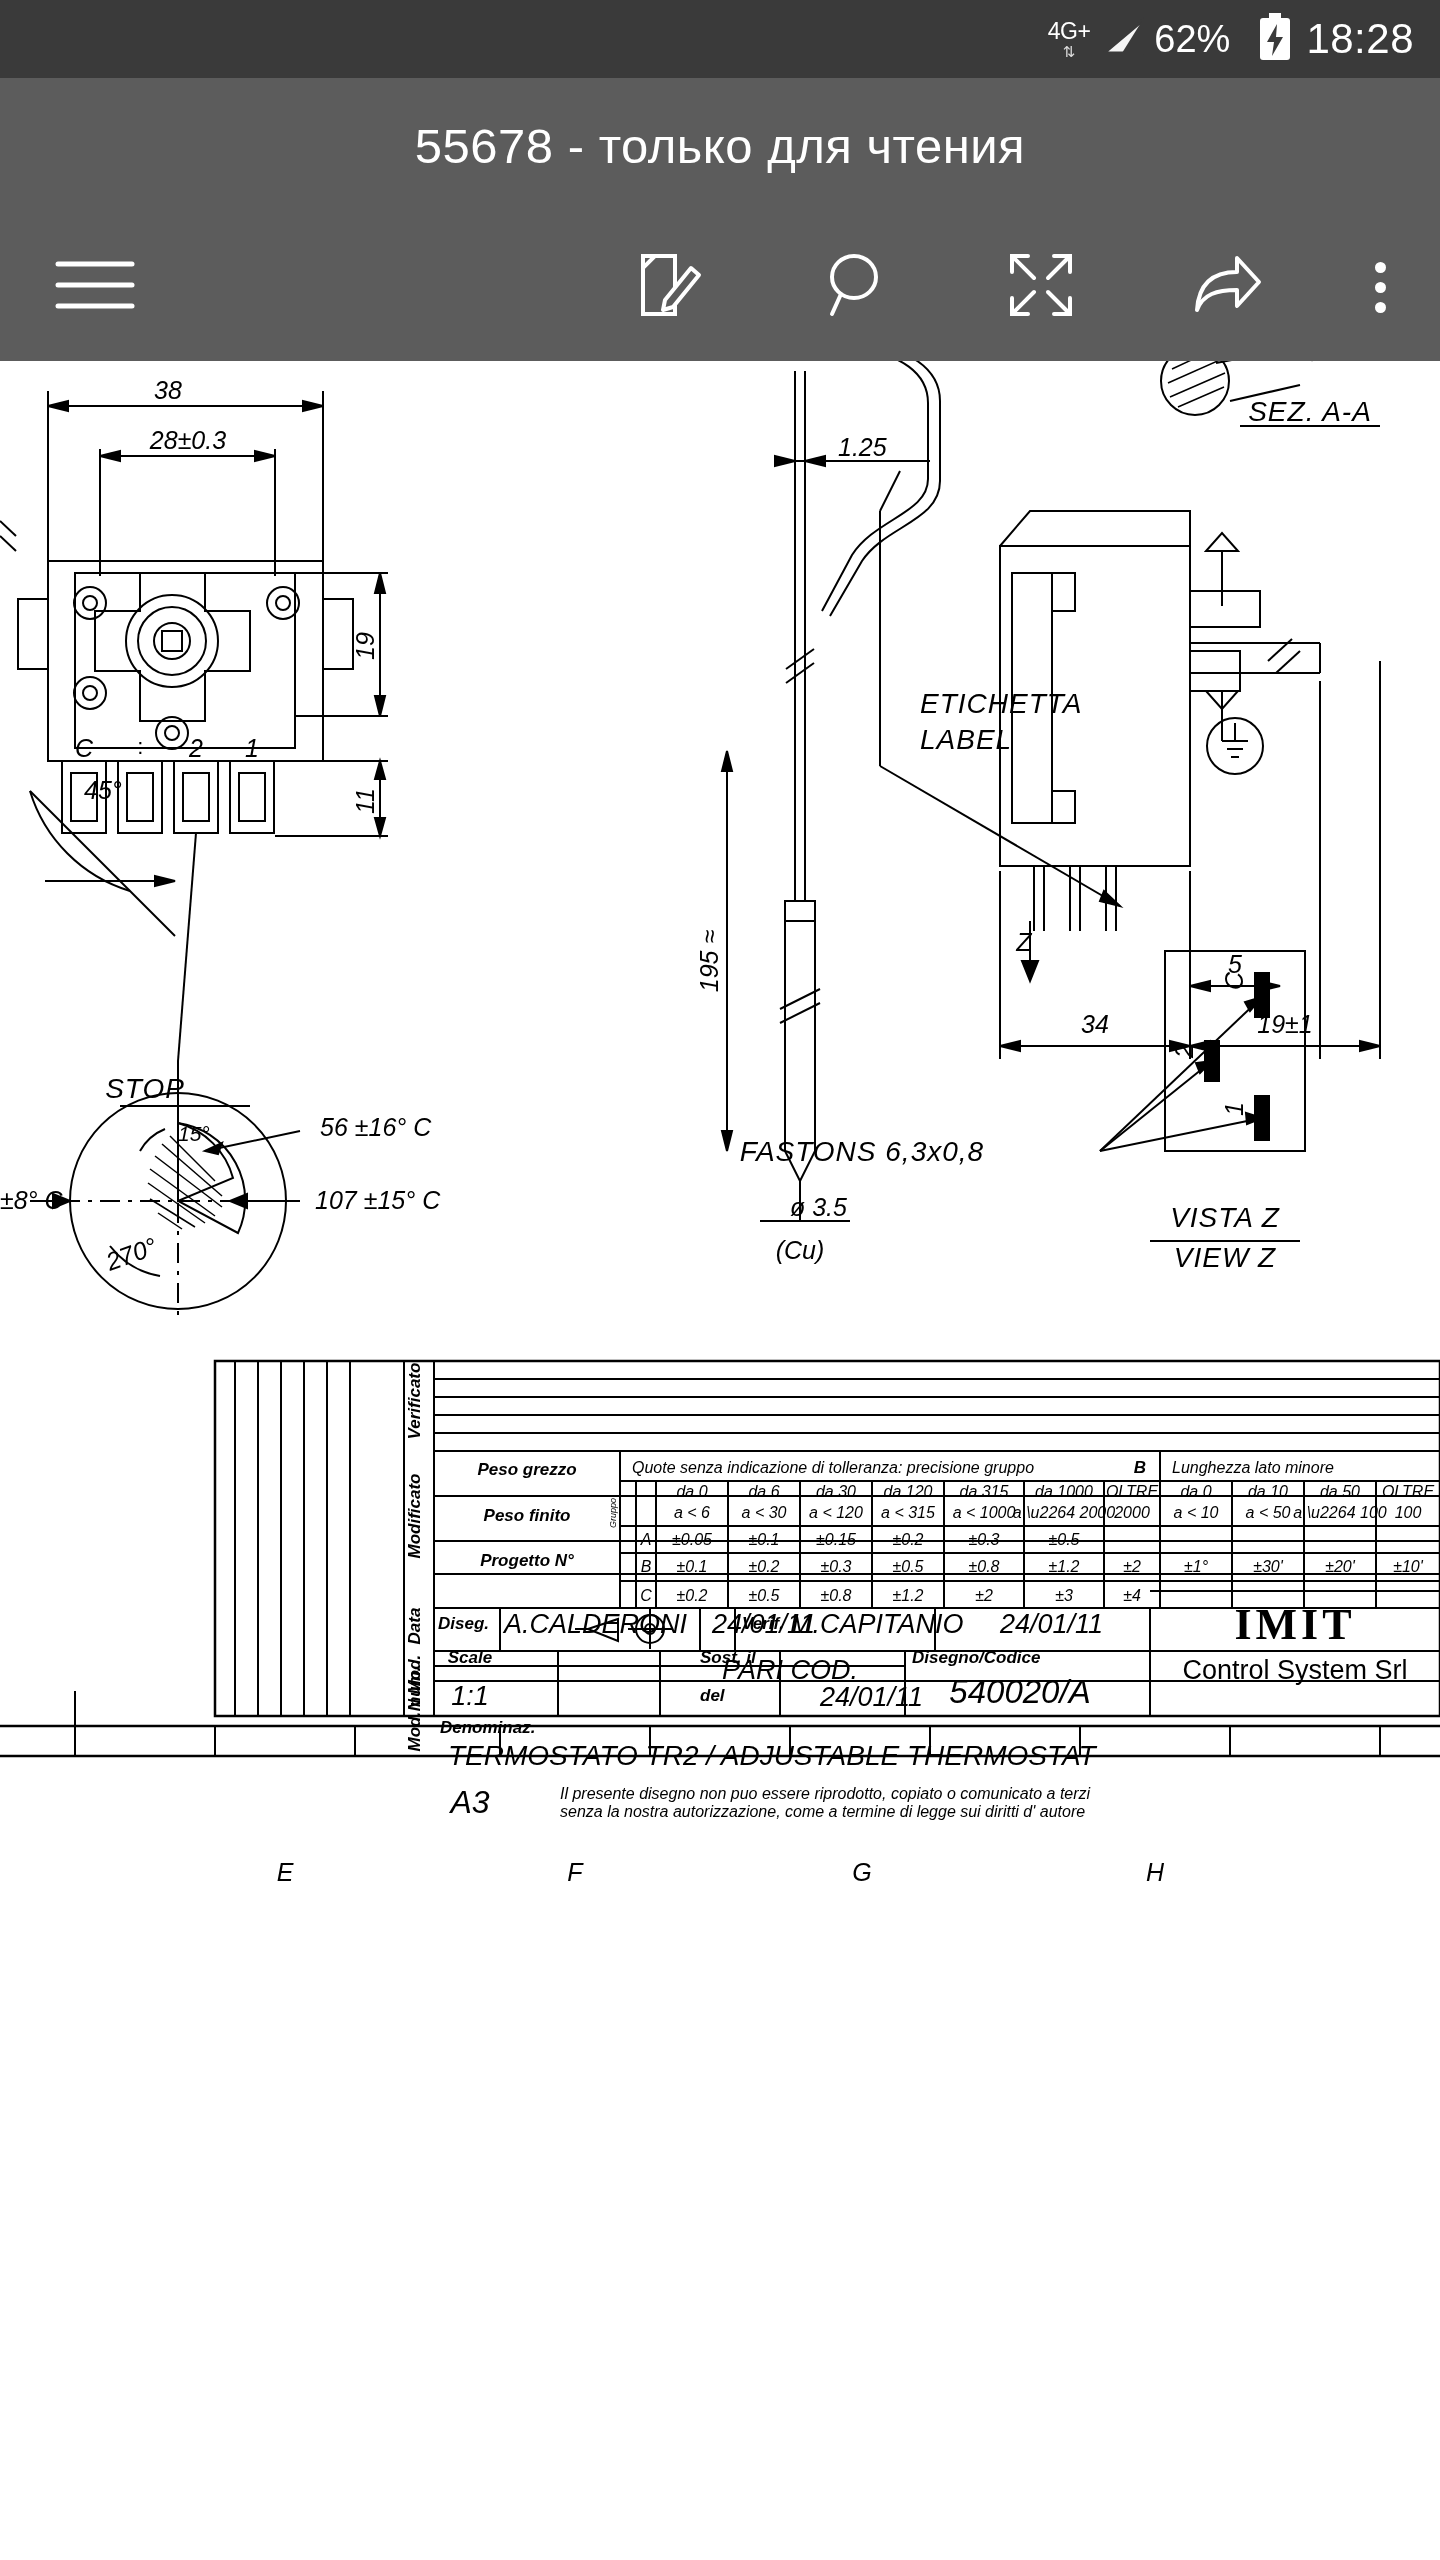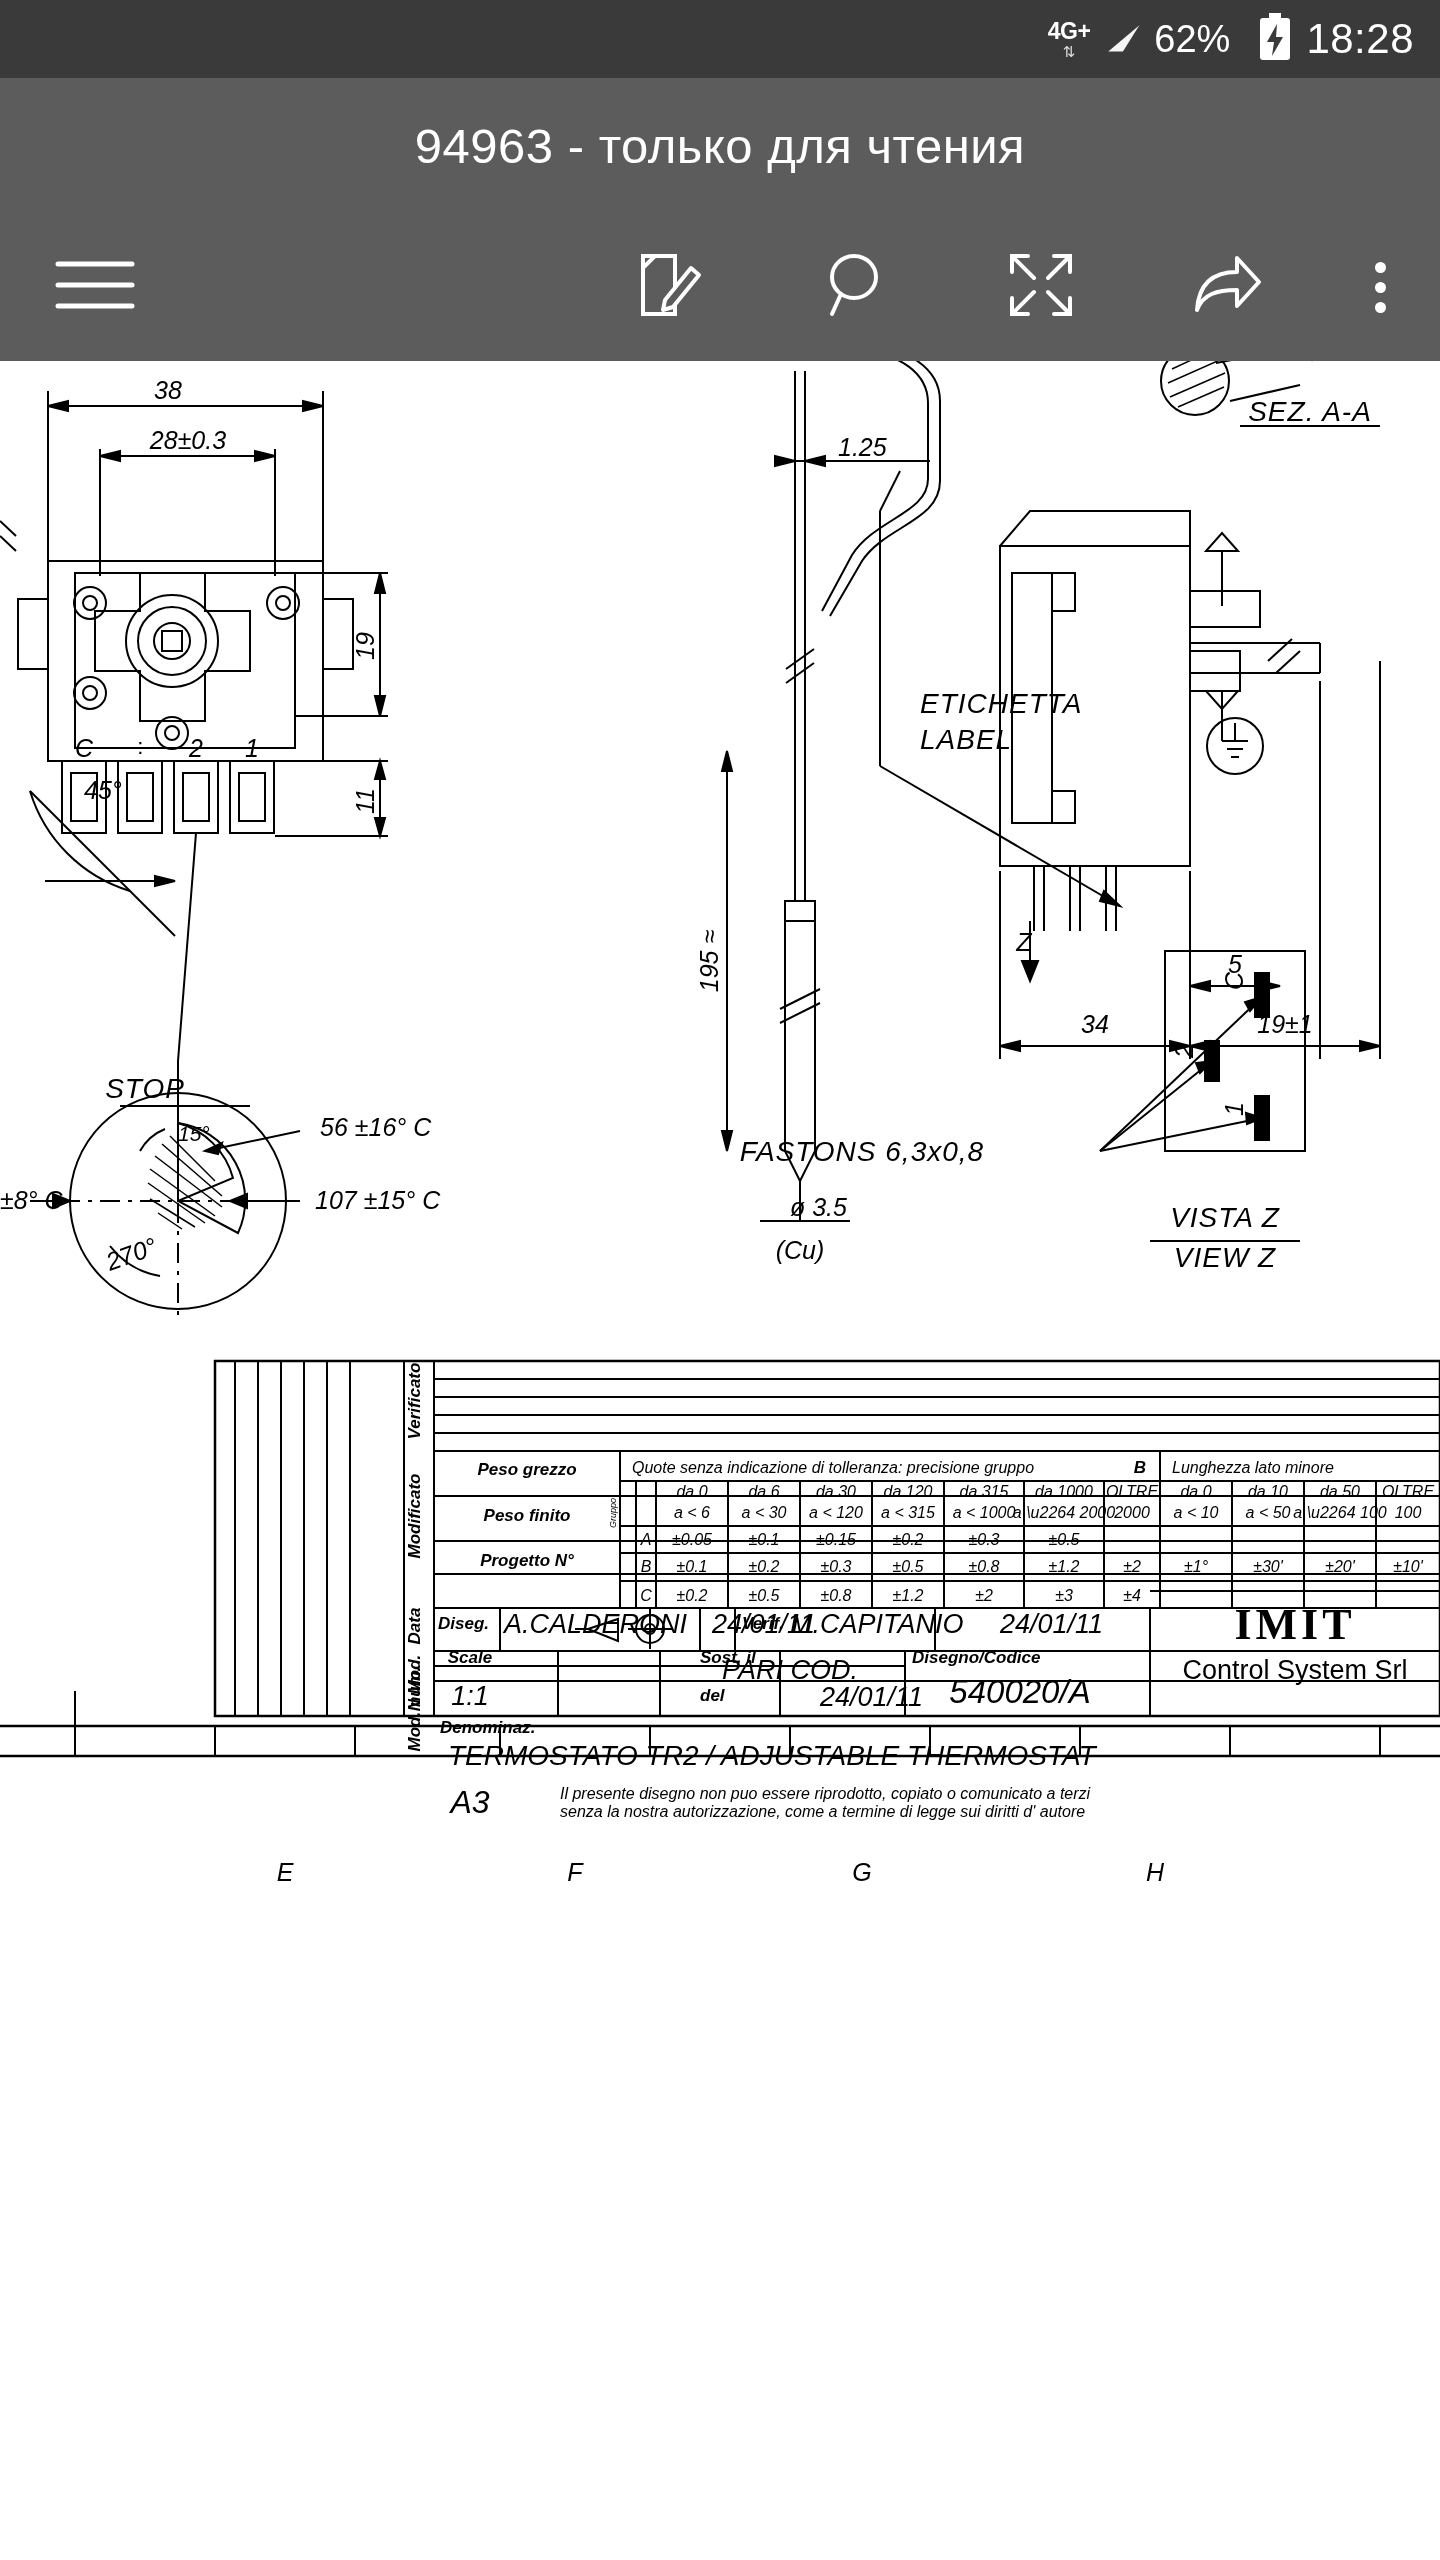--- a/index.html
+++ b/index.html
@@ -33,21 +33,21 @@
     color: #ffffff;
   }
   .sb-net {
     display: flex;
     flex-direction: column;
     align-items: center;
     justify-content: center;
     line-height: 1;
     margin-right: 4px;
   }
-  .sb-net .g { font-size: 23px; font-weight: bold; letter-spacing: -0.5px;}
+  .sb-net .g { font-size: 23px; font-weight: normal; letter-spacing: -0.5px;}
   .sb-net .arrows { font-size: 15px; margin-top: 1px; color: #dcdcdc;}
   .sb-sig { margin: 0 10px 0 4px; }
   .sb-battpct {
     font-size: 38px;
     font-weight: 500;
     letter-spacing: 0px;
     margin-right: 28px;
   }
   .sb-batt { margin-right: 14px; }
   .sb-clock {
@@ -145,21 +145,21 @@
       <svg width="34" height="48" viewBox="0 0 34 48">
         <rect x="11" y="0" width="12" height="5" fill="#fff"></rect>
         <rect x="2" y="5" width="30" height="42" rx="3" fill="#fff"></rect>
         <path d="M19 11 L9 29 L16 29 L14 43 L25 24 L18 24 Z" fill="#3a3a3a"></path>
       </svg>
     </div>
     <div class="sb-clock">18:28</div>
   </div>
 
   <div class="titlebar">
-    <div class="title">94963 - только для чтения</div>
+    <div class="title">55678 - только для чтения</div>
   </div>
 
   <div class="toolbar">
     <div class="tb-btn tb-hamburger">
       <span>
         <svg width="82" height="58" viewBox="0 0 82 58">
           <g stroke="#ffffff" stroke-width="5" stroke-linecap="round">
             <line x1="4" y1="8" x2="78" y2="8"></line>
             <line x1="4" y1="29" x2="78" y2="29"></line>
             <line x1="4" y1="50" x2="78" y2="50"></line>

